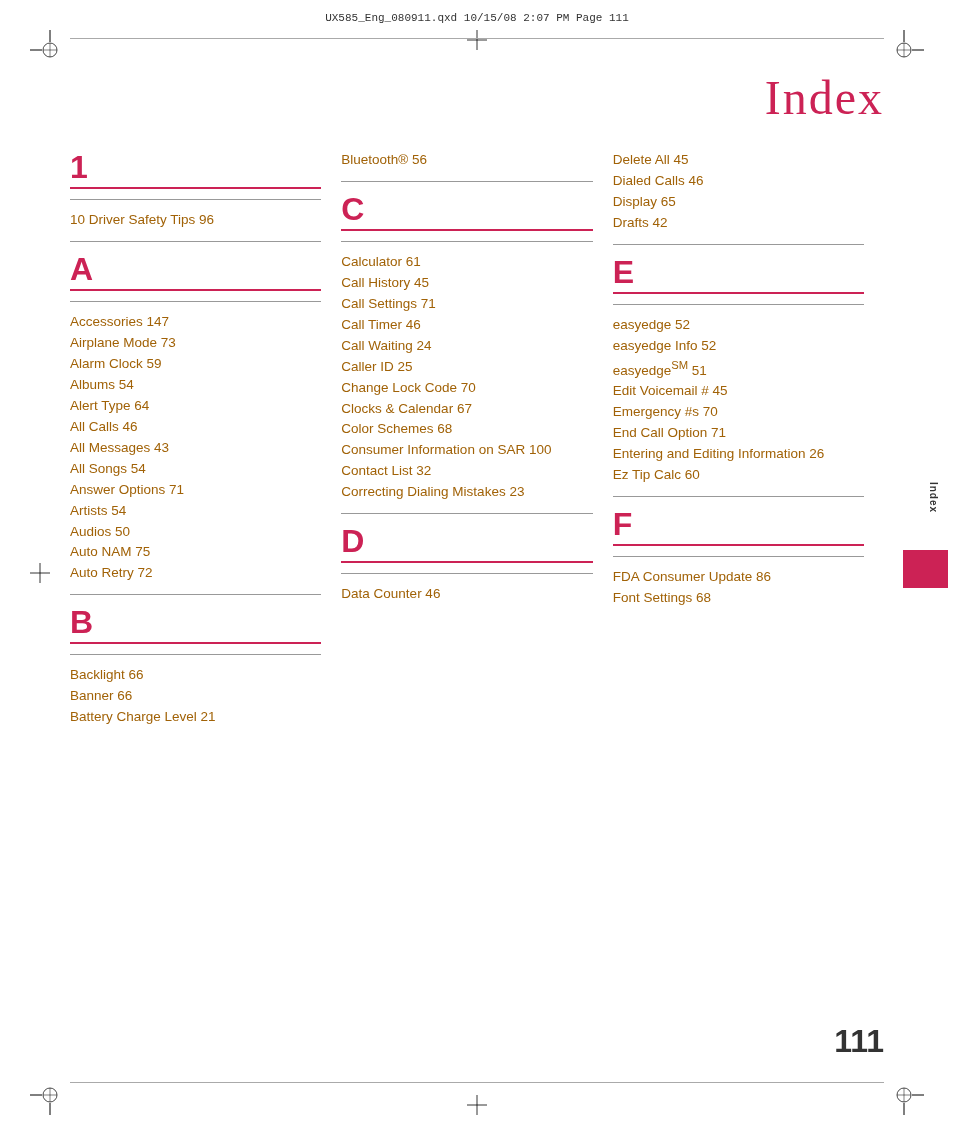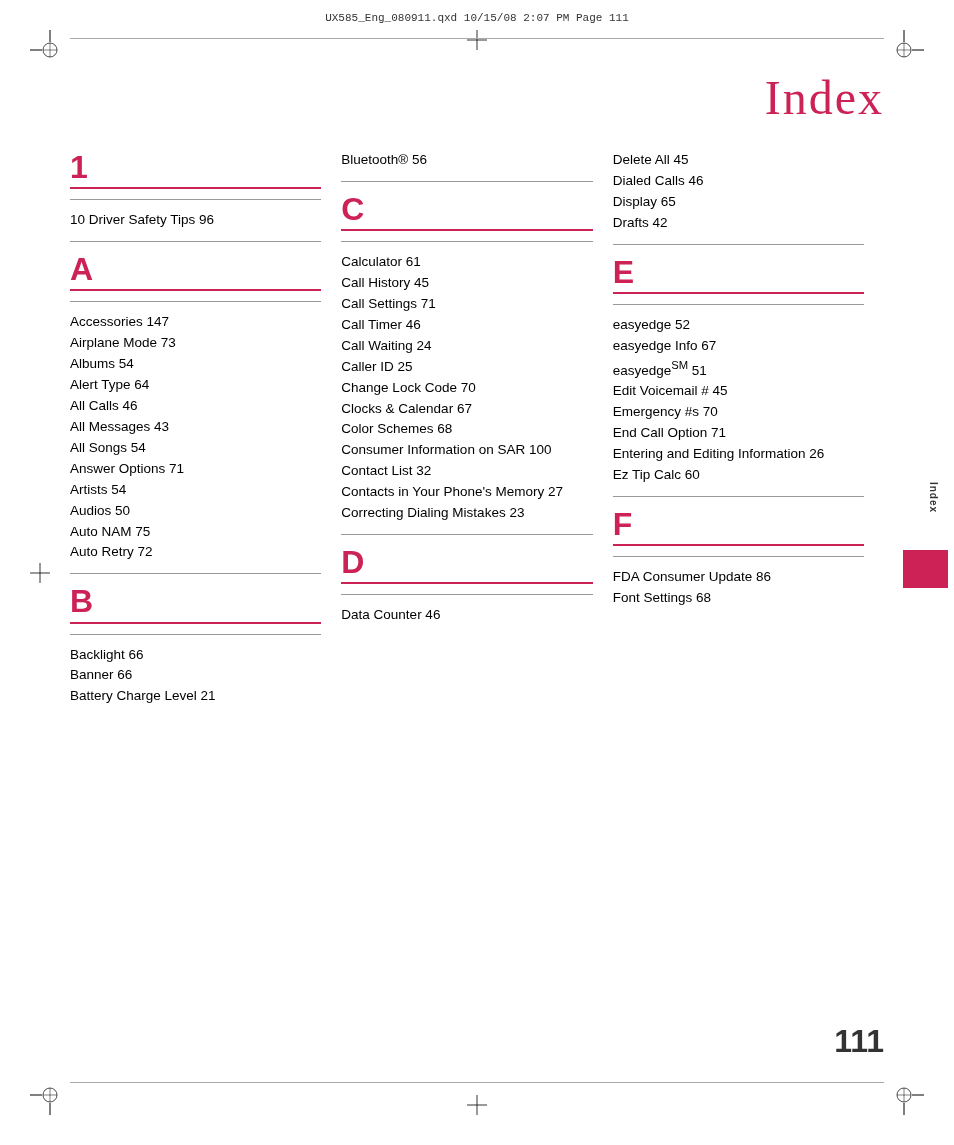--- a/index.html
+++ b/index.html
@@ -78,21 +78,21 @@
 
     .section-divider {
       border: none;
       border-top: 1.5px solid #999;
       margin: 10px 0;
     }
 
     
     .index-entry {
       font-size: 13.5px;
-      color: #000000;
+      color: #a16207;
       line-height: 1.55;
       font-family: 'Arial', sans-serif;
     }
 
     
     .page-number {
       position: absolute;
       bottom: 15px;
       right: 0;
       font-size: 32px;
@@ -200,20 +200,21 @@
         <div class="index-entry">10 Driver Safety Tips 96</div>
       </div>
 
       <hr class="section-divider">
 
       <div>
         <div class="section-header">A</div>
         <hr class="section-divider">
         <div class="index-entry">Accessories 147</div>
         <div class="index-entry">Airplane Mode 73</div>
+        <div class="index-entry">Alarm Clock 59</div>
         <div class="index-entry">Albums 54</div>
         <div class="index-entry">Alert Type 64</div>
         <div class="index-entry">All Calls 46</div>
         <div class="index-entry">All Messages 43</div>
         <div class="index-entry">All Songs 54</div>
         <div class="index-entry">Answer Options 71</div>
         <div class="index-entry">Artists 54</div>
         <div class="index-entry">Audios 50</div>
         <div class="index-entry">Auto NAM 75</div>
         <div class="index-entry">Auto Retry 72</div>
@@ -244,21 +245,20 @@
         <div class="index-entry">Call History 45</div>
         <div class="index-entry">Call Settings 71</div>
         <div class="index-entry">Call Timer 46</div>
         <div class="index-entry">Call Waiting 24</div>
         <div class="index-entry">Caller ID 25</div>
         <div class="index-entry">Change Lock Code 70</div>
         <div class="index-entry">Clocks &amp; Calendar 67</div>
         <div class="index-entry">Color Schemes 68</div>
         <div class="index-entry">Consumer Information on SAR 100</div>
         <div class="index-entry">Contact List 32</div>
-        <div class="index-entry">Contacts in Your Phone's Memory 27</div>
         <div class="index-entry">Correcting Dialing Mistakes 23</div>
       </div>
 
       <hr class="section-divider">
 
       <div>
         <div class="section-header">D</div>
         <hr class="section-divider">
         <div class="index-entry">Data Counter 46</div>
       </div>
@@ -271,21 +271,21 @@
         <div class="index-entry">Display 65</div>
         <div class="index-entry" style="margin-bottom:6px;">Drafts 42</div>
       </div>
 
       <hr class="section-divider">
 
       <div>
         <div class="section-header">E</div>
         <hr class="section-divider">
         <div class="index-entry">easyedge 52</div>
-        <div class="index-entry">easyedge Info 67</div>
+        <div class="index-entry">easyedge Info 52</div>
         <div class="index-entry">easyedge<sup>SM</sup> 51</div>
         <div class="index-entry">Edit Voicemail # 45</div>
         <div class="index-entry">Emergency #s 70</div>
         <div class="index-entry">End Call Option 71</div>
         <div class="index-entry">Entering and Editing Information 26</div>
         <div class="index-entry" style="margin-bottom:6px;">Ez Tip Calc 60</div>
       </div>
 
       <hr class="section-divider">
 

